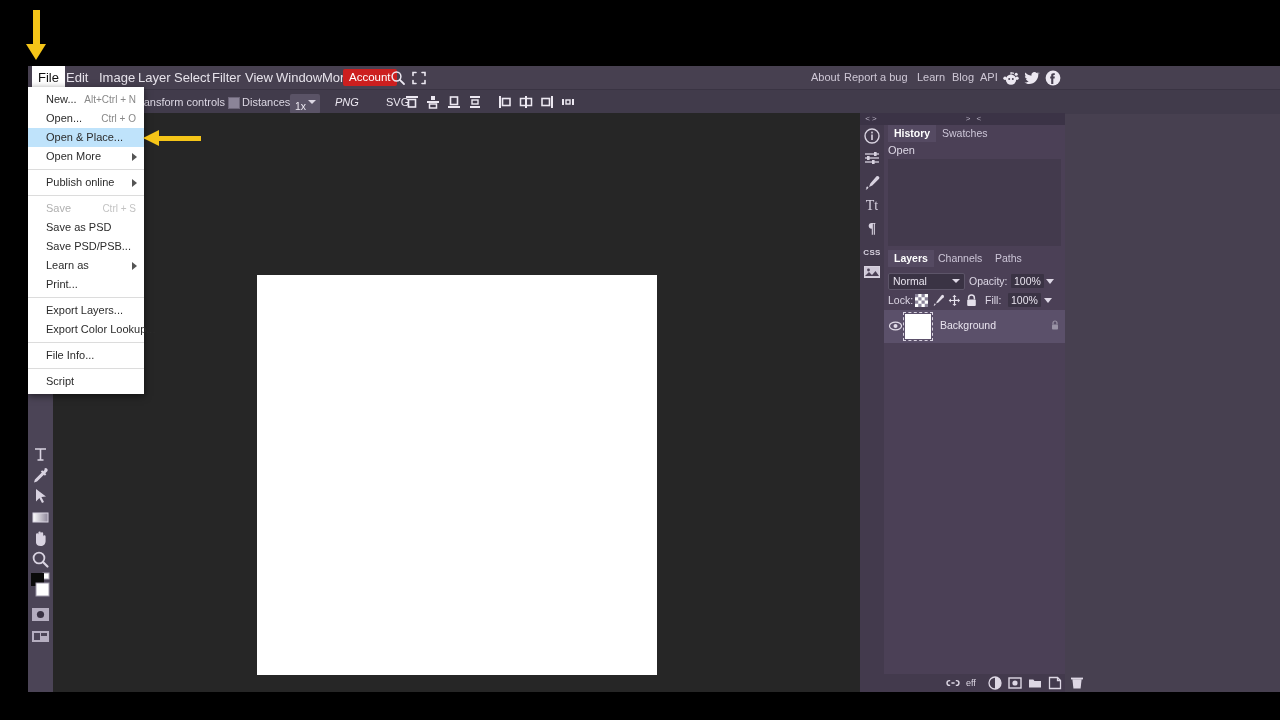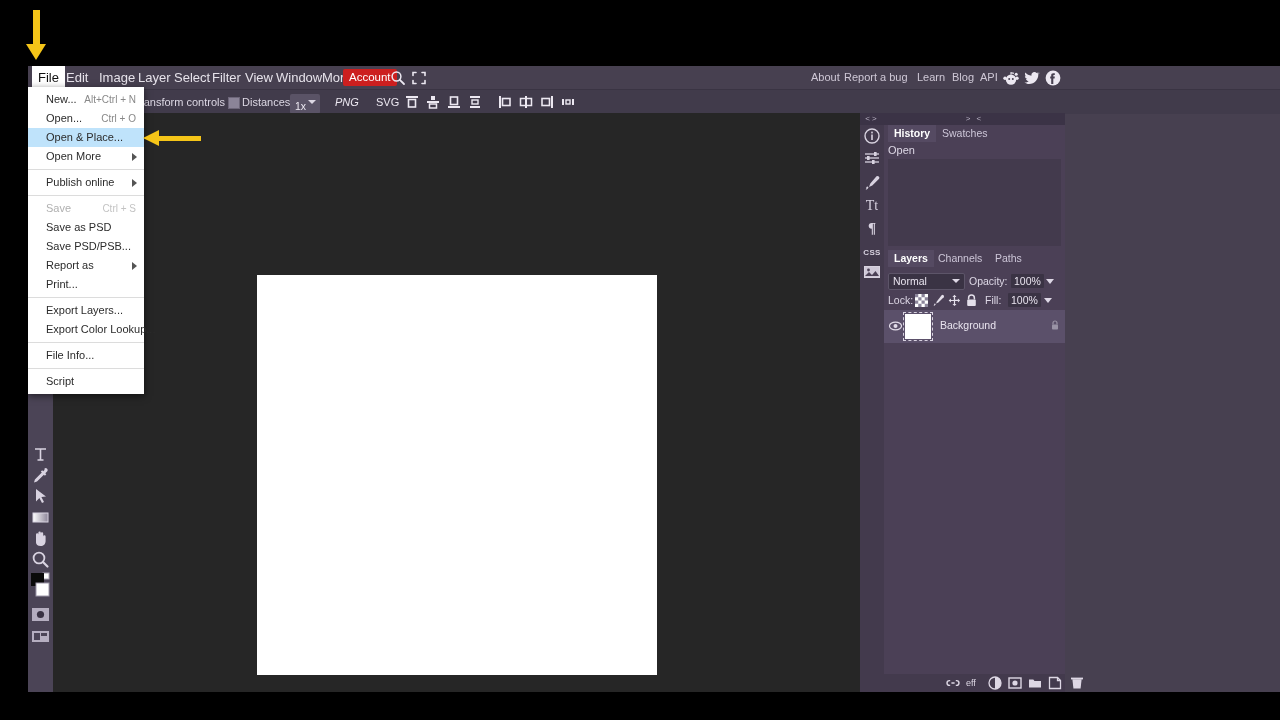--- a/index.html
+++ b/index.html
@@ -164,21 +164,21 @@
       </div>
     </div>
 
     <div class="optbar">
       <div class="opt-txt" style="left:112px;">ransform controls</div>
       <div class="opt-chk" style="left:200px;"></div>
       <div class="opt-txt" style="left:214px;">Distances</div>
       <div class="opt-sel" style="left:262px;">1x</div>
 
       <div class="optbtn" style="left:292px;font-style:italic;">PNG</div>
-      <div class="optbtn" style="left:333px;text-align:right;">SVG</div>
+      <div class="optbtn" style="left:343px;text-align:right;">SVG</div>
 
       <div class="alignicon" style="left:377px;">
         <svg width="14" height="14" viewBox="0 0 14 14">
             <rect x="1" y="1" width="12" height="2" fill="#ece8f1"></rect>
             <rect x="3.5" y="4.5" width="7" height="7.5" fill="none" stroke="#ece8f1" stroke-width="1.6"></rect>
           </svg>
         </div>
       <div class="alignicon" style="left:398px;">
         <svg width="14" height="14" viewBox="0 0 14 14">
             <rect x="5" y="1" width="4" height="4" fill="#ece8f1"></rect>
@@ -454,21 +454,21 @@
       <div class="mi"><span>New...</span><span class="sc">Alt+Ctrl + N</span></div>
       <div class="mi"><span>Open...</span><span class="sc">Ctrl + O</span></div>
       <div class="mi hl"><span>Open &amp; Place...</span></div>
       <div class="mi"><span>Open More</span><span class="arw"></span></div>
       <div class="sep"></div>
       <div class="mi"><span>Publish online</span><span class="arw"></span></div>
       <div class="sep"></div>
       <div class="mi dis"><span>Save</span><span class="sc">Ctrl + S</span></div>
       <div class="mi"><span>Save as PSD</span></div>
       <div class="mi"><span>Save PSD/PSB...</span></div>
-      <div class="mi"><span>Report as</span><span class="arw"></span></div>
+      <div class="mi"><span>Learn as</span><span class="arw"></span></div>
       <div class="mi"><span>Print...</span></div>
       <div class="sep"></div>
       <div class="mi"><span>Export Layers...</span></div>
       <div class="mi"><span>Export Color Lookup...</span></div>
       <div class="sep"></div>
       <div class="mi"><span>File Info...</span></div>
       <div class="sep"></div>
       <div class="mi"><span>Script</span></div>
     </div>
 

